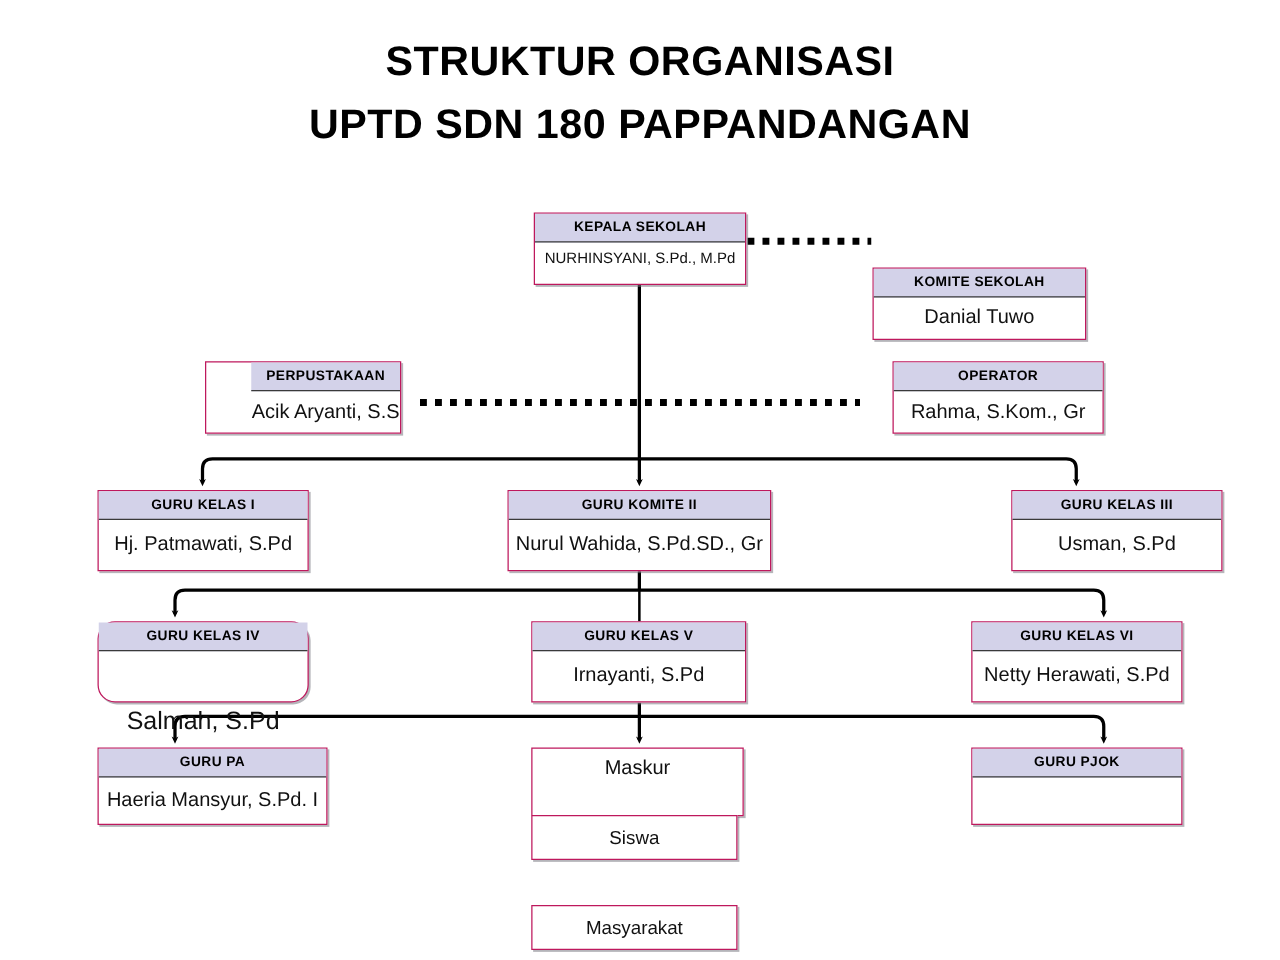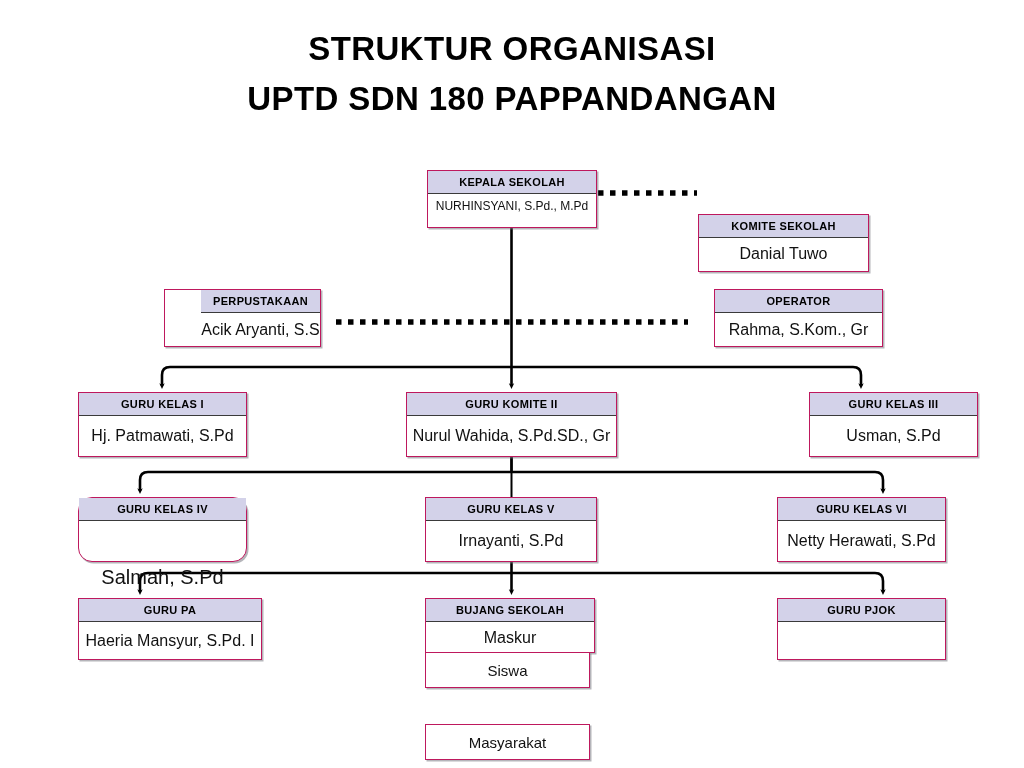--- a/index.html
+++ b/index.html
@@ -170,21 +170,20 @@
   <div class="node-header">GURU KELAS VI</div>
   <div class="node-body" style="font-size:16px; line-height:40px;">Netty Herawati, S.Pd</div>
 </div>
 
 <div class="node" style="left:78px; top:598px; width:184px; height:62px;">
   <div class="node-header">GURU PA</div>
   <div class="node-body" style="font-size:16px; line-height:37px;">Haeria Mansyur, S.Pd. I</div>
 </div>
 
 <div class="node" style="left:425px; top:598px; width:170px; height:55px;">
-  <div class="node-header">BUJANG SEKOLAH</div>
   <div class="node-body" style="font-size:16px; line-height:31px;">Maskur</div>
 </div>
 
 <div class="node" style="left:777px; top:598px; width:169px; height:62px;">
   <div class="node-header">GURU PJOK</div>
 </div>
 
 <div class="node plain" style="left:425px; top:652px; width:165px; height:36px;">
   <div class="node-body">Siswa</div>
 </div>

